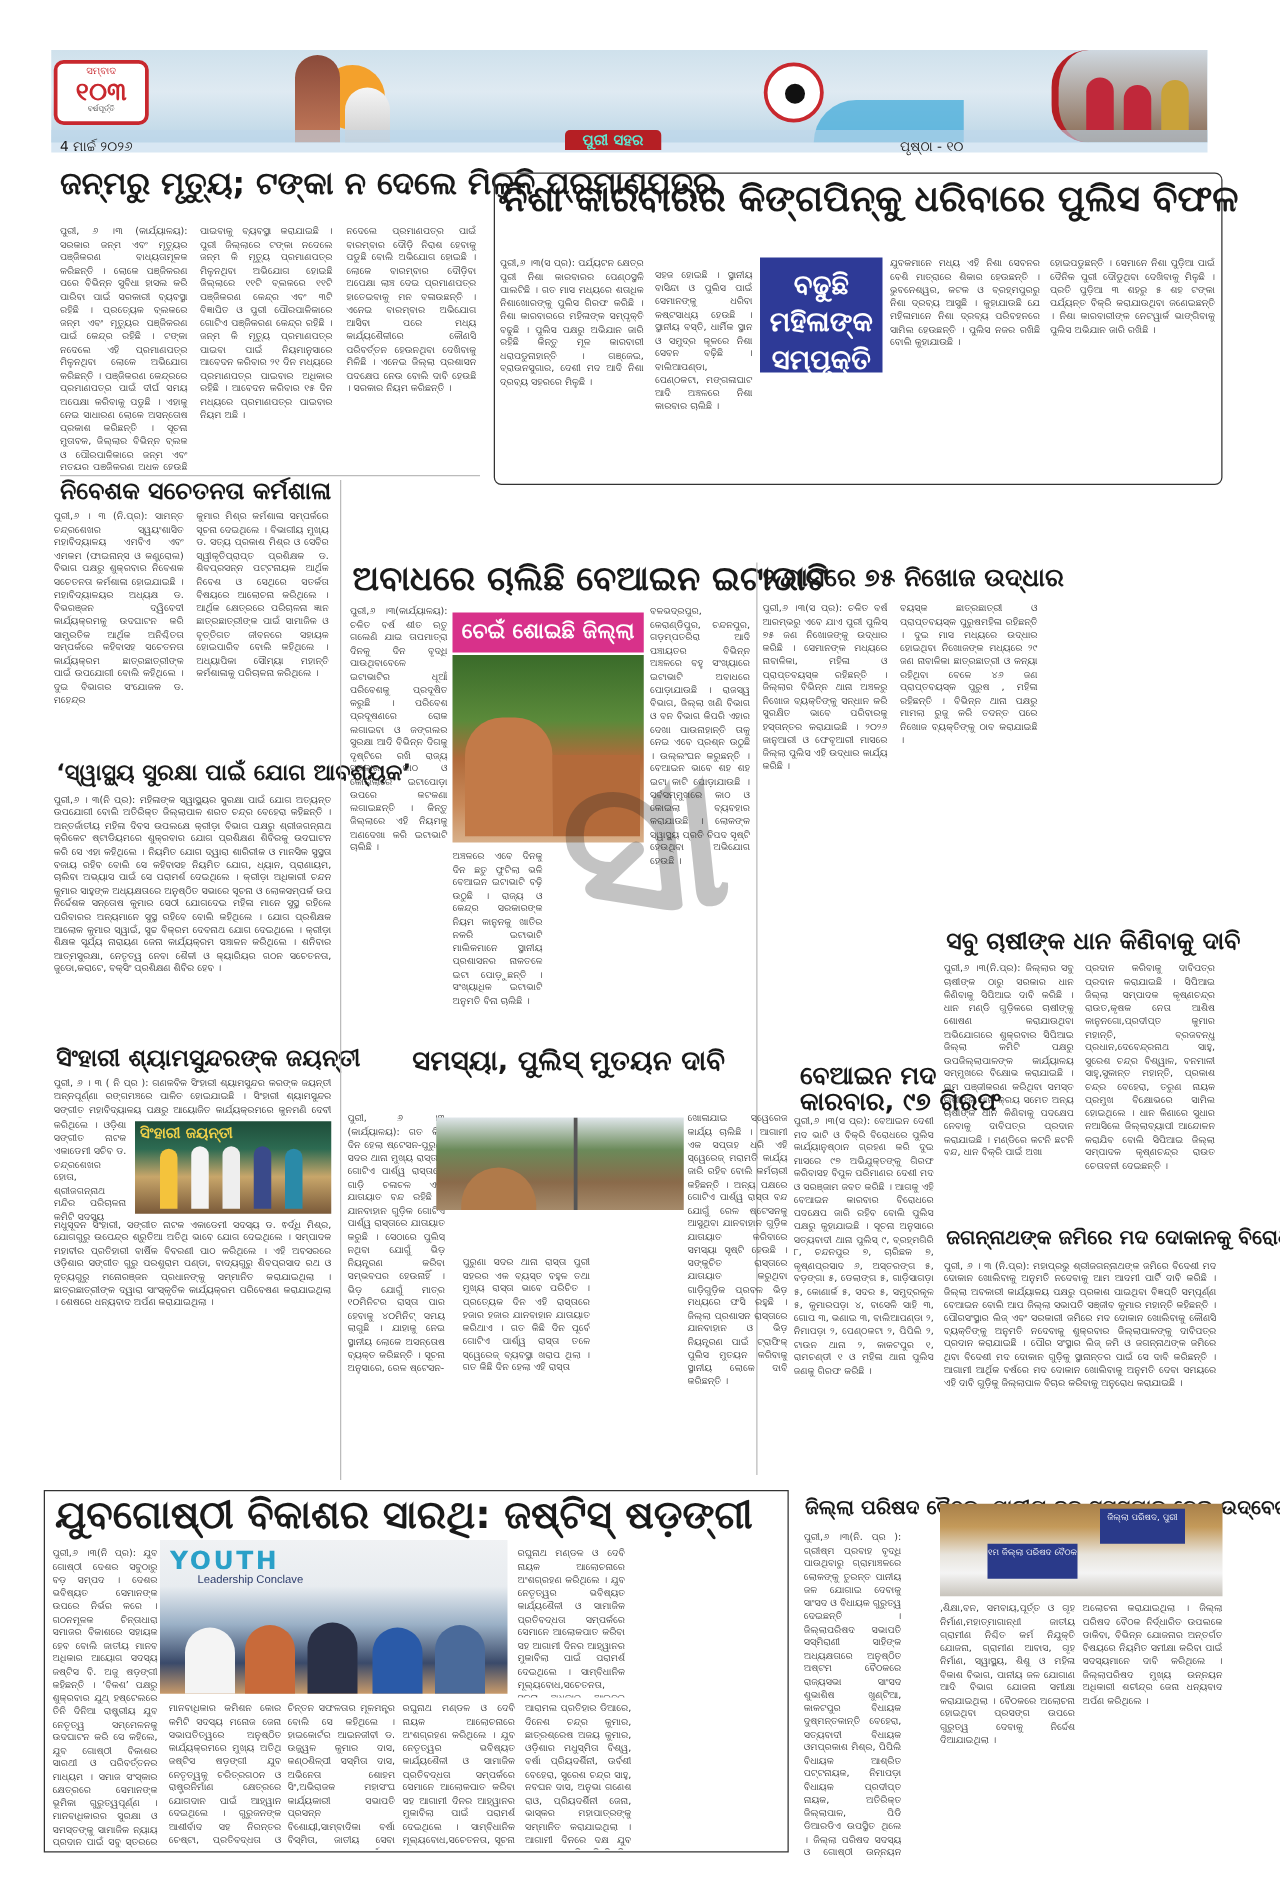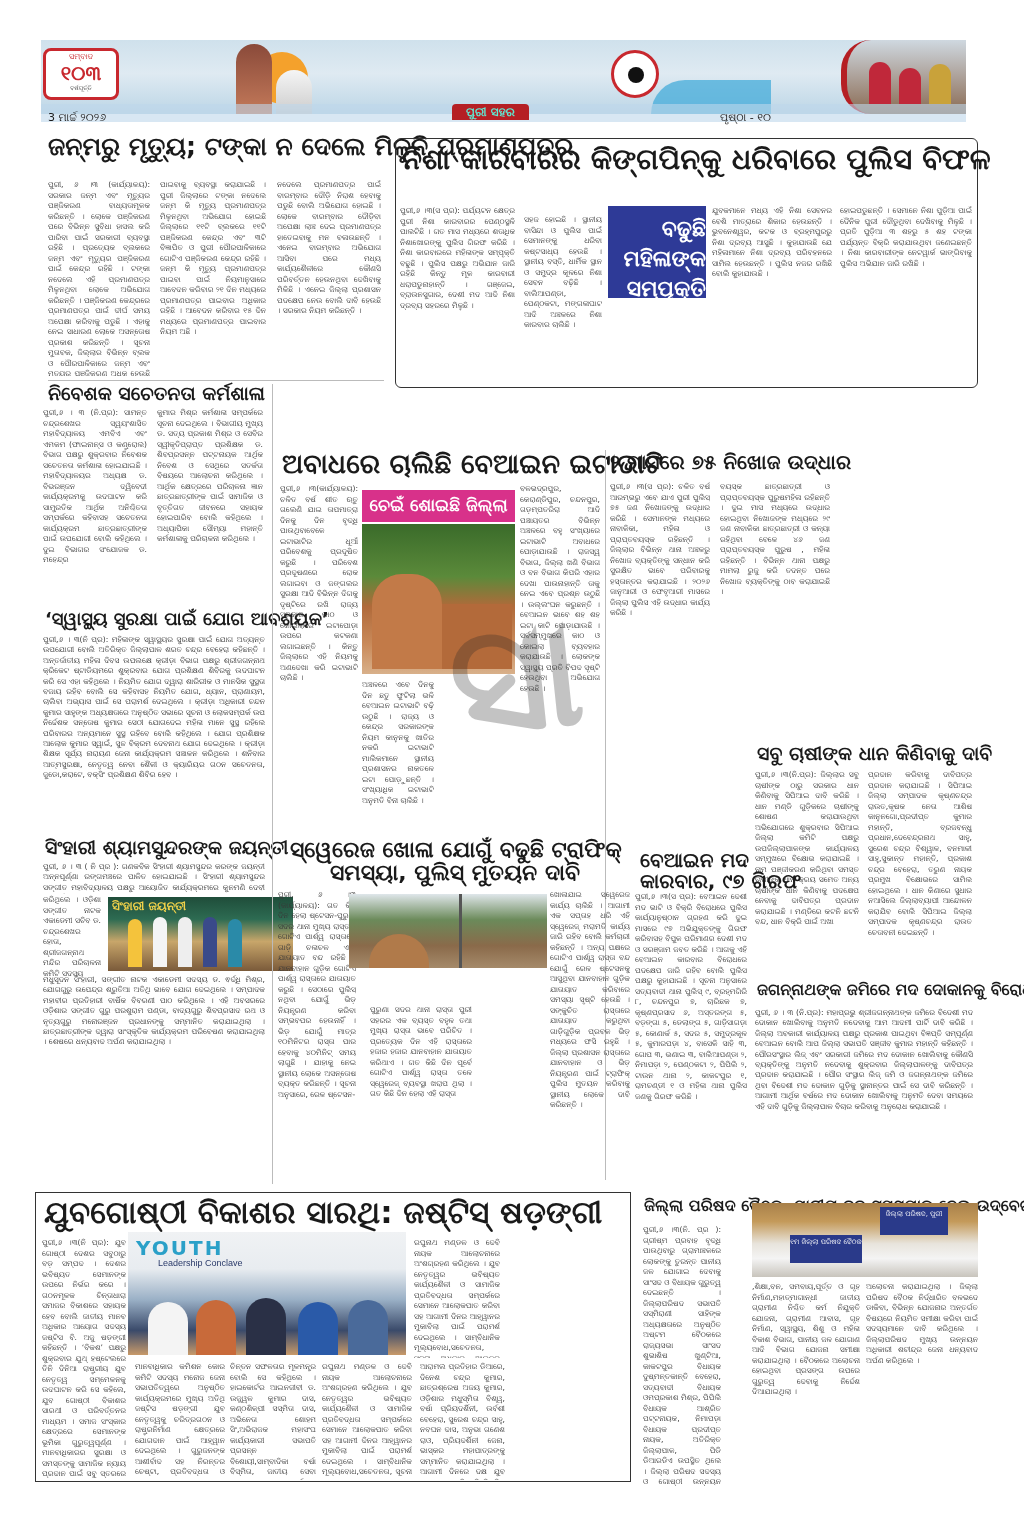--- a/index.html
+++ b/index.html
@@ -32,21 +32,21 @@
   .mast-page { position: absolute; left: 720px; top: 111px; font-size: 11px; color: #1a1a1a; }
   .mast-strip { position: absolute; left: 41px; top: 104px; width: 925px; height: 18px; background: rgba(190,215,235,.6); }
 
   .hl { position: absolute; font-weight: bold; color: #1a1a1a; white-space: nowrap; line-height: 1.05; }
   .body-text { position: absolute; font-size: 7.6px; line-height: 10.4px; color: #333; text-align: justify; overflow: hidden; }
   .col { position: absolute; overflow: hidden; font-size: 7.6px; line-height: 10.5px; color: #383838; text-align: justify; }
   .box { position: absolute; border: 1.5px solid #333; border-radius: 6px; }
   .rule-v { position: absolute; width: 1px; background: #bbb; }
   .rule-h { position: absolute; height: 1px; background: #bbb; }
   .photo { position: absolute; overflow: hidden; }
-  .caption-box { position: absolute; background: #2e3a97; color: #fff; font-weight: bold; text-align: right; font-size: 22px; line-height: 30px; padding-top: 8px; }
+  .caption-box { position: absolute; background: #2e3a97; color: #fff; font-weight: bold; text-align: center; font-size: 22px; line-height: 30px; padding-top: 8px; }
   .pink-bar { position: absolute; background: #d8318a; color: #fff; font-weight: bold; text-align: center; font-size: 17px; line-height: 30px; }
   .watermark { position: absolute; left: 450px; top: 590px; font-size: 150px; font-weight: bold; color: rgba(40,40,40,.28); transform: rotate(-6deg); pointer-events: none; }
 </style>
 </head>
 <body>
 
 <div class="masthead">
   <div class="mast-logo">
     <div class="l1">ସମ୍ବାଦ</div>
     <div class="l2">୧୦୩</div>
@@ -57,21 +57,21 @@
   <div class="temple-body2"></div>
   <div class="mast-wheel"></div>
   <div class="mast-wave"></div>
   <div class="mast-rath">
     <div class="rath" style="left:22px;"></div>
     <div class="rath" style="left:52px;height:36px;"></div>
     <div class="rath" style="left:82px;height:40px;background:#c9a23a;"></div>
   </div>
 </div>
 <div class="mast-strip"></div>
-<div class="mast-date">3 ମାର୍ଚ୍ଚ ୨୦୨୬</div>
+<div class="mast-date">4 ମାର୍ଚ୍ଚ ୨୦୨୬</div>
 <div class="mast-edition">ପୁରୀ ସହର</div>
 <div class="mast-page">ପୃଷ୍ଠା - ୧୦</div>
 
 <div class="hl" style="left:48px;top:134px;font-size:25px;">ଜନ୍ମରୁ ମୃତ୍ୟୁ; ଟଙ୍କା ନ ଦେଲେ ମିଳୁନି ପ୍ରମାଣପତ୍ର</div>
 <div class="col" style="left:48px;top:180px;width:102px;height:196px;">ପୁରୀ, ୬ ।୩ (କାର୍ଯ୍ୟାଳୟ): ସରକାର ଜନ୍ମ ଏବଂ ମୃତ୍ୟୁର ପଞ୍ଜିକରଣ ବାଧ୍ୟତାମୂଳକ କରିଛନ୍ତି । ଲୋକେ ପଞ୍ଜିକରଣ ପରେ ବିଭିନ୍ନ ସୁବିଧା ହାସଲ କରି ପାରିବା ପାଇଁ ସରକାରୀ ବ୍ୟବସ୍ଥା ରହିଛି । ପ୍ରତ୍ୟେକ ବ୍ଲକରେ ଜନ୍ମ ଏବଂ ମୃତ୍ୟୁର ପଞ୍ଜିକରଣ ପାଇଁ କେନ୍ଦ୍ର ରହିଛି । ଟଙ୍କା ନଦେଲେ ଏହି ପ୍ରମାଣପତ୍ର ମିଳୁନଥିବା ଲୋକେ ଅଭିଯୋଗ କରିଛନ୍ତି । ପଞ୍ଜିକରଣ କେନ୍ଦ୍ରରେ ପ୍ରମାଣପତ୍ର ପାଇଁ ଦୀର୍ଘ ସମୟ ଅପେକ୍ଷା କରିବାକୁ ପଡୁଛି । ଏହାକୁ ନେଇ ସାଧାରଣ ଲୋକେ ଅସନ୍ତୋଷ ପ୍ରକାଶ କରିଛନ୍ତି । ସୂଚନା ମୁତାବକ, ଜିଲ୍ଲାର ବିଭିନ୍ନ ବ୍ଲକ ଓ ପୌରପାଳିକାରେ ଜନ୍ମ ଏବଂ ମୃତ୍ୟୁର ପଞ୍ଜିକରଣ ଅଧିକ ହେଉଛି ।</div>
 <div class="col" style="left:160px;top:180px;width:106px;height:196px;">ପାଇବାକୁ ବ୍ୟବସ୍ଥା କରାଯାଇଛି । ପୁରୀ ଜିଲ୍ଲାରେ ଟଙ୍କା ନଦେଲେ ଜନ୍ମ କି ମୃତ୍ୟୁ ପ୍ରମାଣପତ୍ର ମିଳୁନଥିବା ଅଭିଯୋଗ ହୋଇଛି ଜିଲ୍ଲାରେ ୧୧ଟି ବ୍ଲକରେ ୧୧ଟି ପଞ୍ଜିକରଣ କେନ୍ଦ୍ର ଏବଂ ୩ଟି ବିଜ୍ଞାପିତ ଓ ପୁରୀ ପୌରପାଳିକାରେ ଗୋଟିଏ ପଞ୍ଜିକରଣ କେନ୍ଦ୍ର ରହିଛି । ଜନ୍ମ କି ମୃତ୍ୟୁ ପ୍ରମାଣପତ୍ର ପାଇବା ପାଇଁ ନିୟମାନୁସାରେ ଆବେଦନ କରିବାର ୨୧ ଦିନ ମଧ୍ୟରେ ପ୍ରମାଣପତ୍ର ପାଇବାର ଅଧିକାର ରହିଛି । ଆବେଦନ କରିବାର ୧୫ ଦିନ ମଧ୍ୟରେ ପ୍ରମାଣପତ୍ର ପାଇବାର ନିୟମ ଅଛି ।</div>
 <div class="col" style="left:277px;top:180px;width:104px;height:196px;">ନଦେଲେ ପ୍ରମାଣପତ୍ର ପାଇଁ ବାରମ୍ବାର ଦୌଡ଼ି ନିରାଶ ହେବାକୁ ପଡୁଛି ବୋଲି ଅଭିଯୋଗ ହୋଇଛି । ଲୋକେ ବାରମ୍ବାର ଦୌଡ଼ିବା ଅପେକ୍ଷା ଲାଞ୍ଚ ଦେଇ ପ୍ରମାଣପତ୍ର ହାତେଇବାକୁ ମନ ବଳାଉଛନ୍ତି । ଏନେଇ ବାରମ୍ବାର ଅଭିଯୋଗ ଆସିବା ପରେ ମଧ୍ୟ କାର୍ଯ୍ୟଶୈଳୀରେ କୌଣସି ପରିବର୍ତ୍ତନ ହେଉନଥିବା ଦେଖିବାକୁ ମିଳିଛି । ଏନେଇ ଜିଲ୍ଲା ପ୍ରଶାସନ ପଦକ୍ଷେପ ନେଉ ବୋଲି ଦାବି ହେଉଛି । ସରକାର ନିୟମ କରିଛନ୍ତି ।</div>
 <div class="rule-h" style="left:48px;top:380px;width:336px;"></div>
 
 <div class="box" style="left:395px;top:138px;width:583px;height:250px;"></div>
@@ -85,21 +85,21 @@
 <div class="hl" style="left:48px;top:384px;font-size:19px;">ନିବେଶକ ସଚେତନତା କର୍ମଶାଳା</div>
 <div class="col" style="left:43px;top:408px;width:104px;height:196px;">ପୁରୀ,୬ । ୩ (ନି.ପ୍ର): ସାମନ୍ତ ଚନ୍ଦ୍ରଶେଖର ସ୍ୱୟଂଶାସିତ ମହାବିଦ୍ୟାଳୟ ଏମବିଏ ଏବଂ ଏମକମ (ଫାଇନାନ୍ସ ଓ କଣ୍ଟ୍ରୋଲ) ବିଭାଗ ପକ୍ଷରୁ ଶୁକ୍ରବାର ନିବେଶକ ସଚେତନତା କର୍ମଶାଳା ହୋଇଯାଇଛି । ମହାବିଦ୍ୟାଳୟର ଅଧ୍ୟକ୍ଷ ଡ. ବିଭରଞ୍ଜନ ଦ୍ୱିବେଦୀ କାର୍ଯ୍ୟକ୍ରମକୁ ଉଦଘାଟନ କରି ସାମ୍ପ୍ରତିକ ଆର୍ଥିକ ଅନିଶ୍ଚିତତା ସମ୍ପର୍କରେ କହିବାସହ ସଚେତନତା କାର୍ଯ୍ୟକ୍ରମ ଛାତ୍ରଛାତ୍ରୀଙ୍କ ପାଇଁ ଉପଯୋଗୀ ବୋଲି କହିଥିଲେ । ଦୁଇ ବିଭାଗର ସଂଯୋଜକ ଡ. ମହେନ୍ଦ୍ର</div>
 <div class="col" style="left:157px;top:408px;width:106px;height:196px;">କୁମାର ମିଶ୍ର କର୍ମଶାଳା ସମ୍ପର୍କରେ ସୂଚନା ଦେଇଥିଲେ । ବିଭାଗୀୟ ମୁଖ୍ୟ ଡ. ସତ୍ୟ ପ୍ରକାଶ ମିଶ୍ର ଓ ସେବିର ସ୍ୱୀକୃତିପ୍ରାପ୍ତ ପ୍ରଶିକ୍ଷକ ଡ. ଶିବପ୍ରସନ୍ନ ପଟ୍ଟନାୟକ ଆର୍ଥିକ ନିବେଶ ଓ ସେଥିରେ ସତର୍କତା ବିଷୟରେ ଆଲୋଚନା କରିଥିଲେ । ଆର୍ଥିକ କ୍ଷେତ୍ରରେ ପରିଚାଳନା ଜ୍ଞାନ ଛାତ୍ରଛାତ୍ରୀଙ୍କ ପାଇଁ ସାମାଜିକ ଓ ବୃତ୍ତିଗତ ଜୀବନରେ ସହାୟକ ହୋଇପାରିବ ବୋଲି କହିଥିଲେ । ଅଧ୍ୟାପିକା ସୌମ୍ୟା ମହାନ୍ତି କର୍ମଶାଳାକୁ ପରିଚାଳନା କରିଥିଲେ ।</div>
 
 <div class="hl" style="left:45px;top:610px;font-size:18px;">‘ସ୍ୱାସ୍ଥ୍ୟ ସୁରକ୍ଷା ପାଇଁ ଯୋଗ ଆବଶ୍ୟକ’</div>
 <div class="body-text" style="left:43px;top:635px;width:222px;height:196px;">ପୁରୀ,୬ । ୩(ନି ପ୍ର): ମହିଳାଙ୍କ ସ୍ୱାସ୍ଥ୍ୟର ସୁରକ୍ଷା ପାଇଁ ଯୋଗ ଅତ୍ୟନ୍ତ ଉପଯୋଗୀ ବୋଲି ଅତିରିକ୍ତ ଜିଲ୍ଲାପାଳ ଶରତ ଚନ୍ଦ୍ର ବେହେରା କହିଛନ୍ତି । ଅନ୍ତର୍ଜାତୀୟ ମହିଳା ଦିବସ ଉପଲକ୍ଷେ କ୍ରୀଡ଼ା ବିଭାଗ ପକ୍ଷରୁ ଶ୍ରୀଜଗନ୍ନାଥ କ୍ରିକେଟ ଷ୍ଟାଡିୟମରେ ଶୁକ୍ରବାର ଯୋଗ ପ୍ରଶିକ୍ଷଣ ଶିବିରକୁ ଉଦଘାଟନ କରି ସେ ଏହା କହିଥିଲେ । ନିୟମିତ ଯୋଗ ଦ୍ୱାରା ଶାରିରୀକ ଓ ମାନସିକ ସୁସ୍ଥତା ବଜାୟ ରହିବ ବୋଲି ସେ କହିବାସହ ନିୟମିତ ଯୋଗ, ଧ୍ୟାନ, ପ୍ରାଣାୟମ, ଚାଲିବା ଅଭ୍ୟାସ ପାଇଁ ସେ ପରାମର୍ଶ ଦେଇଥିଲେ । କ୍ରୀଡ଼ା ଅଧିକାରୀ ଚନ୍ଦନ କୁମାର ସାହୁଙ୍କ ଅଧ୍ୟକ୍ଷତାରେ ଅନୁଷ୍ଠିତ ସଭାରେ ସୂଚନା ଓ ଲୋକସମ୍ପର୍କ ଉପ ନିର୍ଦ୍ଦେଶକ ସନ୍ତୋଷ କୁମାର ସେଠୀ ଯୋଗଦେଇ ମହିଳା ମାନେ ସୁସ୍ଥ ରହିଲେ ପରିବାରର ଅନ୍ୟମାନେ ସୁସ୍ଥ ରହିବେ ବୋଲି କହିଥିଲେ । ଯୋଗ ପ୍ରଶିକ୍ଷକ ଆଲୋକ କୁମାର ସ୍ୱାଇଁ, ସୁଚ୍ଚ ବିକ୍ରମ ଦେବନାଥ ଯୋଗ ଦେଇଥିଲେ । କ୍ରୀଡ଼ା ଶିକ୍ଷକ ସୂର୍ଯ୍ୟ ନାରାୟଣ ଜେନା କାର୍ଯ୍ୟକ୍ରମ ସଞ୍ଚାଳନ କରିଥିଲେ । ଶନିବାର ଆତ୍ମସୁରକ୍ଷା, ନେତୃତ୍ୱ ନେବା ଶୈଳୀ ଓ କ୍ୟାରିୟର ଗଠନ ସଚେତନତା, ଜୁଡୋ,କରାଟେ, ବକ୍ସିଂ ପ୍ରଶିକ୍ଷଣ ଶିବିର ହେବ ।</div>
 
 <div class="hl" style="left:45px;top:838px;font-size:19px;">ସିଂହାରୀ ଶ୍ୟାମସୁନ୍ଦରଙ୍କ ଜୟନ୍ତୀ</div>
 <div class="body-text" style="left:43px;top:862px;width:222px;height:32px;">ପୁରୀ, ୬ । ୩ ( ନି ପ୍ର ): ଗଣକବିକ ସିଂହାରୀ ଶ୍ୟାମସୁନ୍ଦର କରଙ୍କ ଜୟନ୍ତୀ ଅନ୍ନପୂର୍ଣ୍ଣା ରଙ୍ଗମଞ୍ଚରେ ପାଳିତ ହୋଇଯାଇଛି । ସିଂହାରୀ ଶ୍ୟାମସୁନ୍ଦର ସଙ୍ଗୀତ ମହାବିଦ୍ୟାଳୟ ପକ୍ଷରୁ ଆୟୋଜିତ କାର୍ଯ୍ୟକ୍ରମରେ କୁନମଣି ଦେବୀ ସଭାପତିତ୍ୱ</div>
 <div class="col" style="left:43px;top:895px;width:58px;height:82px;">କରିଥିଲେ । ଓଡ଼ିଶା ସଙ୍ଗୀତ ନାଟକ ଏକାଡେମୀ ସଚିବ ଡ. ଚନ୍ଦ୍ରଶେଖର ହୋତା, ଶ୍ରୀଜଗନ୍ନାଥ ମନ୍ଦିର ପରିଚାଳନା କମିଟି ସଦସ୍ୟ</div>
-<div class="photo" style="left:108px;top:897px;width:185px;height:74px;background:linear-gradient(180deg,#1f4d3a 0%,#2d6b52 30%,#c8a66a 60%,#7a5a3a 100%);">
+<div class="photo" style="left:108px;top:897px;width:157px;height:74px;background:linear-gradient(180deg,#1f4d3a 0%,#2d6b52 30%,#c8a66a 60%,#7a5a3a 100%);">
   <div style="position:absolute;left:4px;top:2px;color:#f2d24a;font-weight:bold;font-size:12px;">ସିଂହାରୀ ଜୟନ୍ତୀ</div>
   <div style="position:absolute;left:20px;top:22px;width:14px;height:48px;background:#f4c33c;border-radius:7px 7px 0 0;"></div>
   <div style="position:absolute;left:45px;top:20px;width:14px;height:50px;background:#f4f4f4;border-radius:7px 7px 0 0;"></div>
   <div style="position:absolute;left:70px;top:20px;width:14px;height:50px;background:#eee;border-radius:7px 7px 0 0;"></div>
   <div style="position:absolute;left:95px;top:20px;width:14px;height:50px;background:#3a4a8a;border-radius:7px 7px 0 0;"></div>
   <div style="position:absolute;left:120px;top:22px;width:14px;height:48px;background:#2a8aa8;border-radius:7px 7px 0 0;"></div>
 </div>
 <div class="body-text" style="left:43px;top:975px;width:222px;height:205px;">ମଧୁସୂଦନ ସିଂହାରୀ, ସଙ୍ଗୀତ ନାଟକ ଏକାଡେମୀ ସଦସ୍ୟ ଡ. ଵର୍ଦ୍ଧି ମିଶ୍ର, ଯୋଗଗୁରୁ ଉପେନ୍ଦ୍ର ଶ୍ରୁତିଆ ଅତିଥି ଭାବେ ଯୋଗ ଦେଇଥିଲେ । ସମ୍ପାଦକ ମହାବୀର ପ୍ରତିହାରୀ ବାର୍ଷିକ ବିବରଣୀ ପାଠ କରିଥିଲେ । ଏହି ଅବସରରେ ଓଡ଼ିଶାର ସଙ୍ଗୀତ ଗୁରୁ ପରଶୁରାମ ପଣ୍ଡା, ବାଦ୍ୟଗୁରୁ ଶିବପ୍ରସାଦ ରଥ ଓ ନୃତ୍ୟଗୁରୁ ମନୋରଞ୍ଜନ ପ୍ରଧାନଙ୍କୁ ସମ୍ମାନିତ କରାଯାଇଥିଲା । ଛାତ୍ରଛାତ୍ରୀଙ୍କ ଦ୍ୱାରା ସାଂସ୍କୃତିକ କାର୍ଯ୍ୟକ୍ରମ ପରିବେଷଣ କରାଯାଇଥିଲା । ଶେଷରେ ଧନ୍ୟବାଦ ଅର୍ପଣ କରାଯାଇଥିଲା ।</div>
 
 <div class="rule-v" style="left:272px;top:384px;height:800px;"></div>
@@ -119,21 +119,20 @@
 
 <div class="hl" style="left:610px;top:452px;font-size:20px;">୨ ମାସରେ ୭୫ ନିଖୋଜ ଉଦ୍ଧାର</div>
 <div class="col" style="left:610px;top:482px;width:100px;height:258px;">ପୁରୀ,୬ ।୩(ସ ପ୍ର): ଚଳିତ ବର୍ଷ ଆରମ୍ଭରୁ ଏବେ ଯାଏ ପୁରୀ ପୁଲିସ୍ ୭୫ ଜଣ ନିଖୋଜଙ୍କୁ ଉଦ୍ଧାର କରିଛି । ସେମାନଙ୍କ ମଧ୍ୟରେ ନାବାଳିକା, ମହିଳା ଓ ପ୍ରାପ୍ତବୟସ୍କ ରହିଛନ୍ତି । ଜିଲ୍ଲାର ବିଭିନ୍ନ ଥାନା ଅଞ୍ଚଳରୁ ନିଖୋଜ ବ୍ୟକ୍ତିଙ୍କୁ ସନ୍ଧାନ କରି ସୁରକ୍ଷିତ ଭାବେ ପରିବାରକୁ ହସ୍ତାନ୍ତର କରାଯାଇଛି । ୨୦୨୬ ଜାନୁଆରୀ ଓ ଫେବୃଆରୀ ମାସରେ ଜିଲ୍ଲା ପୁଲିସ ଏହି ଉଦ୍ଧାର କାର୍ଯ୍ୟ କରିଛି ।</div>
 <div class="col" style="left:720px;top:482px;width:110px;height:258px;">ବୟସ୍କ ଛାତ୍ରଛାତ୍ରୀ ଓ ପ୍ରାପ୍ତବୟସ୍କ ପୁରୁଷମହିଳା ରହିଛନ୍ତି । ଦୁଇ ମାସ ମଧ୍ୟରେ ଉଦ୍ଧାର ହୋଇଥିବା ନିଖୋଜଙ୍କ ମଧ୍ୟରେ ୨୯ ଜଣ ନାବାଳିକା ଛାତ୍ରଛାତ୍ରୀ ଓ କନ୍ୟା ରହିଥିବା ବେଳେ ୪୬ ଜଣ ପ୍ରାପ୍ତବୟସ୍କ ପୁରୁଷ , ମହିଳା ରହିଛନ୍ତି । ବିଭିନ୍ନ ଥାନା ପକ୍ଷରୁ ମାମଲା ରୁଜୁ କରି ତଦନ୍ତ ପରେ ନିଖୋଜ ବ୍ୟକ୍ତିଙ୍କୁ ଠାବ କରାଯାଇଛି ।</div>
 
 <div class="hl" style="left:757px;top:744px;font-size:19px;">ସବୁ ଚାଷୀଙ୍କ ଧାନ କିଣିବାକୁ ଦାବି</div>
 <div class="col" style="left:755px;top:770px;width:104px;height:200px;">ପୁରୀ,୬ ।୩(ନି.ପ୍ର): ଜିଲ୍ଲାର ସବୁ ଚାଷୀଙ୍କ ଠାରୁ ସରକାର ଧାନ କିଣିବାକୁ ସିପିଆଇ ଦାବି କରିଛି । ଧାନ ମଣ୍ଡି ଗୁଡ଼ିକରେ ଚାଷୀଙ୍କୁ ଶୋଷଣ କରାଯାଉଥିବା ଅଭିଯୋଗରେ ଶୁକ୍ରବାର ସିପିଆଇ ଜିଲ୍ଲା କମିଟି ପକ୍ଷରୁ ଉପଜିଲ୍ଲାପାଳଙ୍କ କାର୍ଯ୍ୟାଳୟ ସମ୍ମୁଖରେ ବିକ୍ଷୋଭ କରାଯାଇଛି । ନାମ ପଞ୍ଜୀକରଣ କରିଥିବା ସମସ୍ତ ଚାଷୀଙ୍କ ଧାନ କ୍ରୟ ସମେତ ଅନ୍ୟ ଚାଷୀଙ୍କ ଧାନ କିଣିବାକୁ ପଦକ୍ଷେପ ନେବାକୁ ଦାବିପତ୍ର ପ୍ରଦାନ କରାଯାଇଛି । ମଣ୍ଡିରେ କଟନି ଛଟନି ବନ୍ଦ, ଧାନ ବିକ୍ରି ପାଇଁ ଅଖା</div>
 <div class="col" style="left:868px;top:770px;width:104px;height:200px;">ପ୍ରଦାନ କରିବାକୁ ଦାବିପତ୍ର ପ୍ରଦାନ କରାଯାଇଛି । ସିପିଆଇ ଜିଲ୍ଲା ସମ୍ପାଦକ କୃଷ୍ଣଚନ୍ଦ୍ର ରାଉତ,କୃଷକ ନେତା ଆଶିଷ କାନୁନଗୋ,ପ୍ରଦୀପ୍ତ କୁମାର ମହାନ୍ତି, ବ୍ରଜବନ୍ଧୁ ପ୍ରଧାନ,ଦେବେନ୍ଦ୍ରନାଥ ସାହୁ, ସୁରେଶ ଚନ୍ଦ୍ର ବିଶ୍ୱାଳ, ବନମାଳୀ ସାହୁ,ସୁକାନ୍ତ ମହାନ୍ତି, ପ୍ରକାଶ ଚନ୍ଦ୍ର ବେହେରା, ତରୁଣ ନାୟକ ପ୍ରମୁଖ ବିକ୍ଷୋଭରେ ସାମିଲ ହୋଇଥିଲେ । ଧାନ କିଣାରେ ସୁଧାର ନଆସିଲେ ଜିଲ୍ଲାବ୍ୟାପୀ ଆନ୍ଦୋଳନ କରାଯିବ ବୋଲି ସିପିଆଇ ଜିଲ୍ଲା ସମ୍ପାଦକ କୃଷ୍ଣଚନ୍ଦ୍ର ରାଉତ ଚେତାବନୀ ଦେଇଛନ୍ତି ।</div>
 
 <div class="hl" style="left:290px;top:838px;font-size:22px;text-align:center;width:330px;">
-  <div>ସ୍ୱେରେଜ ଖୋଳା ଯୋଗୁଁ ବଢୁଛି ଟ୍ରାଫିକ୍</div>
   <div>ସମସ୍ୟା, ପୁଲିସ୍ ମୁତୟନ ଦାବି</div>
 </div>
 <div class="col" style="left:278px;top:890px;width:78px;height:293px;">ପୁରୀ, ୬ ।୩ (କାର୍ଯ୍ୟାଳୟ): ଗତ କିଛି ଦିନ ହେଲା ଷ୍ଟେସନ-ପୁରୁଣା ସଦର ଥାନା ମୁଖ୍ୟ ରାସ୍ତାର ଗୋଟିଏ ପାର୍ଶ୍ୱ ରାସ୍ତାରେ ଗାଡ଼ି ଚଳାଚଳ ଏବଂ ଯାତାୟାତ ବନ୍ଦ ରହିଛି । ଯାନବାହାନ ଗୁଡ଼ିକ ଗୋଟିଏ ପାର୍ଶ୍ୱ ରାସ୍ତାରେ ଯାତାୟାତ କରୁଛି । ସେଠାରେ ପୁଲିସ୍ ନଥିବା ଯୋଗୁଁ ଭିଡ଼ ନିୟନ୍ତ୍ରଣ କରିବା ସମ୍ଭବପର ହେଉନାହିଁ । ଭିଡ଼ ଯୋଗୁଁ ମାତ୍ର ୧୦ମିନିଟର ରାସ୍ତା ପାର ହେବାକୁ ୪୦ମିନିଟ୍ ସମୟ ଲାଗୁଛି । ଯାହାକୁ ନେଇ ସ୍ଥାନୀୟ ଲୋକେ ଅସନ୍ତୋଷ ବ୍ୟକ୍ତ କରିଛନ୍ତି । ସୂଚନା ଅନୁସାରେ, ରେଳ ଷ୍ଟେସନ-</div>
 <div class="photo" style="left:349px;top:894px;width:198px;height:74px;background:linear-gradient(180deg,#dfe6ea 0%,#6b8a5a 35%,#8a6a4a 70%,#a58a6a 100%);">
   <div style="position:absolute;left:110px;top:0;width:3px;height:74px;background:#555;"></div>
   <div style="position:absolute;left:20px;top:40px;width:60px;height:34px;background:#b07a4a;border-radius:30px 30px 0 0;"></div>
 </div>
 <div class="col" style="left:370px;top:1005px;width:102px;height:178px;">ପୁରୁଣା ସଦର ଥାନା ରାସ୍ତା ପୁରୀ ସହରର ଏକ ବ୍ୟସ୍ତ ବହୁଳ ତଥା ମୁଖ୍ୟ ରାସ୍ତା ଭାବେ ପରିଚିତ । ପ୍ରତ୍ୟେକ ଦିନ ଏହି ରାସ୍ତାରେ ହଜାର ହଜାର ଯାନବାହାନ ଯାତାୟାତ କରିଥାଏ । ଗତ କିଛି ଦିନ ପୂର୍ବେ ଗୋଟିଏ ପାର୍ଶ୍ୱ ରାସ୍ତା ତଳେ ସ୍ୱେରେଜ୍ ବ୍ୟବସ୍ଥା ଖରାପ ଥିଲା । ଗତ କିଛି ଦିନ ହେଲା ଏହି ରାସ୍ତା</div>
 <div class="col" style="left:550px;top:890px;width:80px;height:293px;">ଖୋଳାଯାଇ ସ୍ୱେରେଜ କାର୍ଯ୍ୟ ଚାଲିଛି । ଆଗାମୀ ଏକ ସପ୍ତାହ ଧରି ଏହି ସ୍ୱେରେଜ୍ ମରାମତି କାର୍ଯ୍ୟ ଜାରି ରହିବ ବୋଲି କର୍ମଚାରୀ କହିଛନ୍ତି । ଅନ୍ୟ ପକ୍ଷରେ ଗୋଟିଏ ପାର୍ଶ୍ୱ ରାସ୍ତା ବନ୍ଦ ଯୋଗୁଁ ରେଳ ଷ୍ଟେସନକୁ ଆସୁଥିବା ଯାନବାହାନ ଗୁଡ଼ିକ ଯାତାୟାତ କରିବାରେ ସମସ୍ୟା ସୃଷ୍ଟି ହେଉଛି । ସଙ୍କୁଚିତ ରାସ୍ତାରେ ଯାତାୟାତ କରୁଥିବା ଗାଡ଼ିଗୁଡ଼ିକ ପ୍ରବଳ ଭିଡ଼ ମଧ୍ୟରେ ଫସି ରହୁଛି । ଜିଲ୍ଲା ପ୍ରଶାସନ ରାସ୍ତାରେ ଯାନବାହାନ ଓ ଭିଡ଼ ନିୟନ୍ତ୍ରଣ ପାଇଁ ଟ୍ରାଫିକ୍ ପୁଲିସ ମୁତୟନ କରିବାକୁ ସ୍ଥାନୀୟ ଲୋକେ ଦାବି କରିଛନ୍ତି ।</div>
 
@@ -164,13 +163,13 @@
 <div class="col" style="left:414px;top:1238px;width:86px;height:120px;">ରଘୁନାଥ ମଣ୍ଡଳ ଓ ଦେବି ନାୟକ ଆଲୋଚନାରେ ଅଂଶଗ୍ରହଣ କରିଥିଲେ । ଯୁବ ନେତୃତ୍ୱର ଭବିଷ୍ୟତ କାର୍ଯ୍ୟଶୈଳୀ ଓ ସାମାଜିକ ପ୍ରତିବଦ୍ଧତା ସମ୍ପର୍କରେ ସେମାନେ ଆଲୋକପାତ କରିବା ସହ ଆଗାମୀ ଦିନର ଆହ୍ୱାନର ମୁକାବିଲା ପାଇଁ ପରାମର୍ଶ ଦେଇଥିଲେ । ସାମ୍ବିଧାନିକ ମୂଲ୍ୟବୋଧ,ସଚେତନତା, ସୂଚନା ଅଧିକାର ଆଇନର ଉପଯୋଗିତା, ସ୍ୱଚ୍ଛ ପ୍ରଶାସନିକ ବ୍ୟବସ୍ଥା, ଦୁର୍ନୀତିମୁକ୍ତ ସମାଜ ଗଠନ, ପରିବେଶ ଓ ଜଳବାୟୁ ପରିବର୍ତ୍ତନ, ସାମାଜିକ ସଶକ୍ତିକରଣ ସମ୍ପର୍କରେ ଆଲୋଚନା ହୋଇଥିଲା । ସାମାଜିକ କ୍ଷେତ୍ରରେ ବିଶେଷ ଅବଦାନ ପାଇଁ</div>
 <div class="col" style="left:420px;top:1362px;width:85px;height:118px;">ଆରାମଲ ପ୍ରତିହାର ଡିଆରେ, ଦିନେଶ ଚନ୍ଦ୍ର କୁମାର, ଛାତ୍ରଶ୍ରେଷ ଅଜୟ କୁମାର, ଓଡ଼ିଶାର ମଧୁସ୍ମିତା ବିଶ୍ୱ, ବର୍ଷା ପ୍ରିୟଦର୍ଶିନୀ, ଉର୍ବଶୀ ବେହେରା, ସୁରେଶ ଚନ୍ଦ୍ର ସାହୁ, ନବଘନ ଦାସ, ଅନୁଭା ଗଣେଶ ରାଓ, ପ୍ରିୟଦର୍ଶିନୀ ଜେନା, ଭାସ୍କର ମହାପାତ୍ରଙ୍କୁ ସମ୍ମାନିତ କରାଯାଇଥିଲା । ଆଗାମୀ ଦିନରେ ଦକ୍ଷ ଯୁବ ନେତୃତ୍ୱ ସୃଷ୍ଟି କରି ବିକଶିତ ରାଷ୍ଟ୍ର ନିର୍ମାଣରେ ଏହି କାର୍ଯ୍ୟକ୍ରମ ସହାୟକ ହେବ ବୋଲି ଶ୍ରୀ ଜେନା କହିଥିଲେ ।</div>
 
 <div class="hl" style="left:644px;top:1198px;font-size:16px;">ଜିଲ୍ଲା ପରିଷଦ ବୈଠକ, ପାନୀୟ ଜଳ ସମସ୍ୟାକୁ ନେଇ ଉଦ୍‌ବେଗ</div>
 <div class="col" style="left:643px;top:1225px;width:78px;height:262px;">ପୁରୀ,୬ ।୩(ନି. ପ୍ର ): ଗ୍ରୀଷ୍ମ ପ୍ରବାହ ବୃଦ୍ଧି ପାଉଥିବାରୁ ଗ୍ରାମାଞ୍ଚଳରେ ଲୋକଙ୍କୁ ତୁରନ୍ତ ପାନୀୟ ଜଳ ଯୋଗାଇ ଦେବାକୁ ସାଂସଦ ଓ ବିଧାୟକ ଗୁରୁତ୍ୱ ଦେଇଛନ୍ତି । ଜିଲ୍ଲାପରିଷଦ ସଭାପତି ସସ୍ମିରାଣୀ ସାହିଙ୍କ ଅଧ୍ୟକ୍ଷତାରେ ଅନୁଷ୍ଠିତ ଅଷ୍ଟମ ବୈଠକରେ ରାଜ୍ୟସଭା ସାଂସଦ ଶୁଭାଶିଷ ଖୁଣ୍ଟିଆ, କାକଟପୁର ବିଧାୟକ ଦୁଷ୍ମନ୍ତକାନ୍ତି ବେହେରା, ସତ୍ୟବାଦୀ ବିଧାୟକ ଓମପ୍ରକାଶ ମିଶ୍ର, ପିପିଲି ବିଧାୟକ ଆଶ୍ରିତ ପଟ୍ଟନାୟକ, ନିମାପଡ଼ା ବିଧାୟକ ପ୍ରଦୀପ୍ତ ନାୟକ, ଅତିରିକ୍ତ ଜିଲ୍ଲାପାଳ, ପିଡି ଡିଆରଡିଏ ଉପସ୍ଥିତ ଥିଲେ । ଜିଲ୍ଲା ପରିଷଦ ସଦସ୍ୟ ଓ ଗୋଷ୍ଠୀ ଉନ୍ନୟନ ଅଧିକାରୀ, ବିଭାଗୀୟ ଅଧିକାରୀ ଉପସ୍ଥିତ ଥିଲେ ।</div>
 <div class="photo" style="left:752px;top:1203px;width:226px;height:74px;background:linear-gradient(180deg,#a8804a 0%,#c49a5a 25%,#e8e4dc 55%,#f4f4f4 75%,#c8c4bc 100%);">
   <div style="position:absolute;left:38px;top:4px;width:72px;height:28px;background:#2a3a8a;color:#fff;font-size:7px;text-align:center;padding-top:3px;margin-top:28px;">୧ମ ଜିଲ୍ଲା ପରିଷଦ ବୈଠକ</div>
   <div style="position:absolute;left:128px;top:4px;width:68px;height:28px;background:#2a3a8a;color:#fff;font-size:7px;text-align:center;padding-top:3px;">ଜିଲ୍ଲା ପରିଷଦ, ପୁରୀ</div>
 </div>
 <div class="col" style="left:752px;top:1282px;width:108px;height:205px;">,ଶିକ୍ଷା,ବନ, ସମବାୟ,ପୂର୍ତ୍ତ ଓ ଗୃହ ନିର୍ମାଣ,ମହାତ୍ମାଗାନ୍ଧୀ ଜାତୀୟ ଗ୍ରାମୀଣ ନିଶ୍ଚିତ କର୍ମ ନିଯୁକ୍ତି ଯୋଜନା, ଗ୍ରାମୀଣ ଆବାସ, ଗୃହ ନିର୍ମାଣ, ସ୍ୱାସ୍ଥ୍ୟ, ଶିଶୁ ଓ ମହିଳା ବିକାଶ ବିଭାଗ, ପାନୀୟ ଜଳ ଯୋଗାଣ ଆଦି ବିଭାଗ ଯୋଜନା ସମୀକ୍ଷା କରାଯାଇଥିଲା । ବୈଠକରେ ଅଲୋଚନା ହୋଇଥିବା ପ୍ରସଙ୍ଗ ଉପରେ ଗୁରୁତ୍ୱ ଦେବାକୁ ନିର୍ଦ୍ଦେଶ ଦିଆଯାଇଥିଲା ।</div>
-<div class="col" style="left:866px;top:1282px;width:112px;height:205px;">ଅଲୋଚନା କରାଯାଇଥିଲା । ଜିଲ୍ଲା ପରିଷଦ ବୈଠକ ନିର୍ଦ୍ଧାରିତ ବଳଭଦେ ଡାକିବା, ବିଭିନ୍ନ ଯୋଜନାର ଅନ୍ତର୍ଗତ ବିଷୟରେ ନିୟମିତ ସମୀକ୍ଷା କରିବା ପାଇଁ ସଦସ୍ୟମାନେ ଦାବି କରିଥିଲେ । ଜିଲ୍ଲାପରିଷଦ ମୁଖ୍ୟ ଉନ୍ନୟନ ଅଧିକାରୀ ଶଚୀନ୍ଦ୍ର ଜେନା ଧନ୍ୟବାଦ ଅର୍ପଣ କରିଥିଲେ ।</div>
+<div class="col" style="left:866px;top:1282px;width:112px;height:205px;">ଅଲୋଚନା କରାଯାଇଥିଲା । ଜିଲ୍ଲା ପରିଷଦ ବୈଠକ ନିର୍ଦ୍ଧାରିତ ଉପଲକେ ଡାକିବା, ବିଭିନ୍ନ ଯୋଜନାର ଅନ୍ତର୍ଗତ ବିଷୟରେ ନିୟମିତ ସମୀକ୍ଷା କରିବା ପାଇଁ ସଦସ୍ୟମାନେ ଦାବି କରିଥିଲେ । ଜିଲ୍ଲାପରିଷଦ ମୁଖ୍ୟ ଉନ୍ନୟନ ଅଧିକାରୀ ଶଚୀନ୍ଦ୍ର ଜେନା ଧନ୍ୟବାଦ ଅର୍ପଣ କରିଥିଲେ ।</div>
 
 </body></html>

